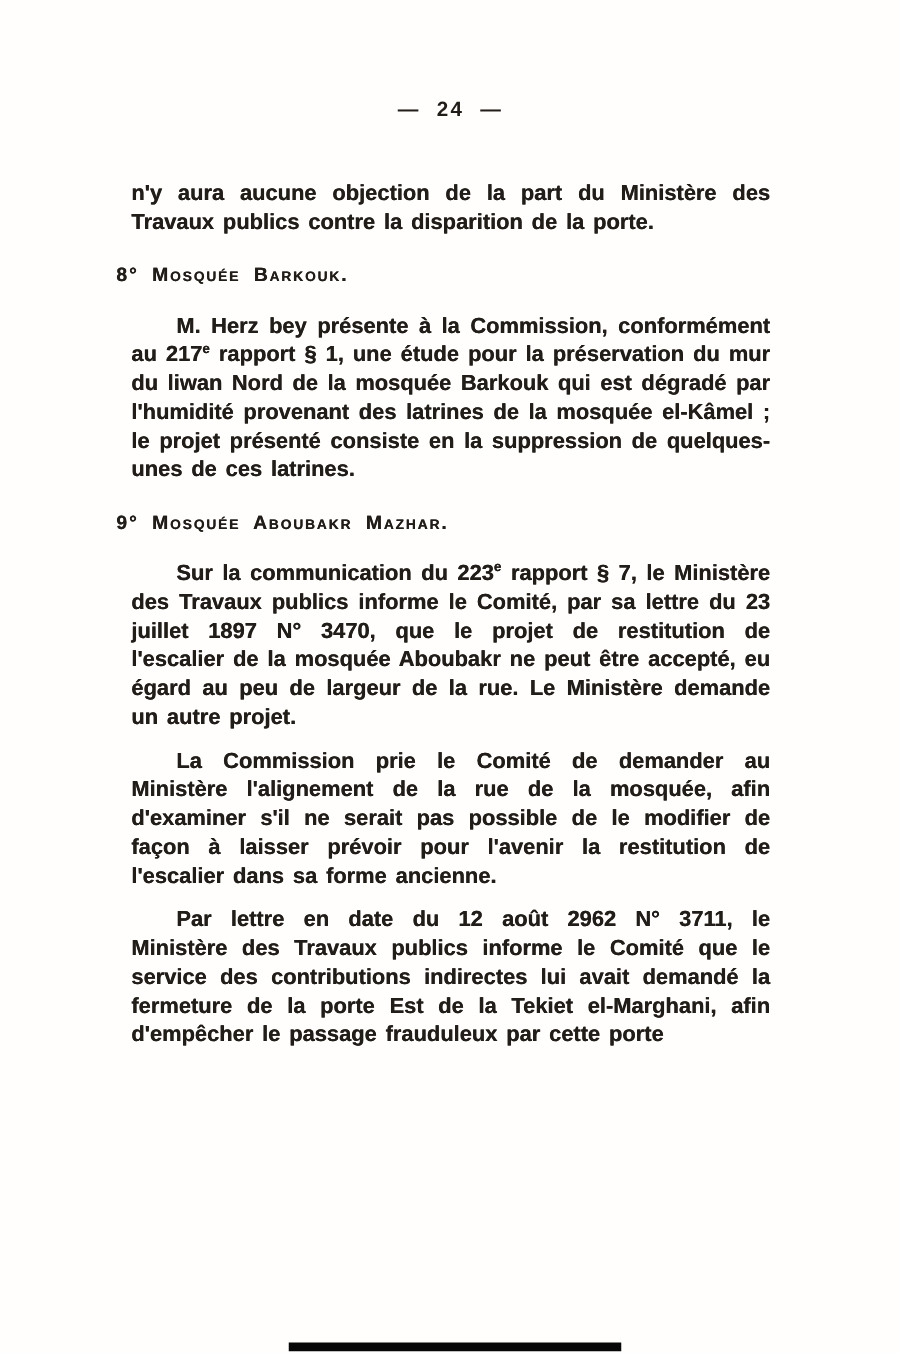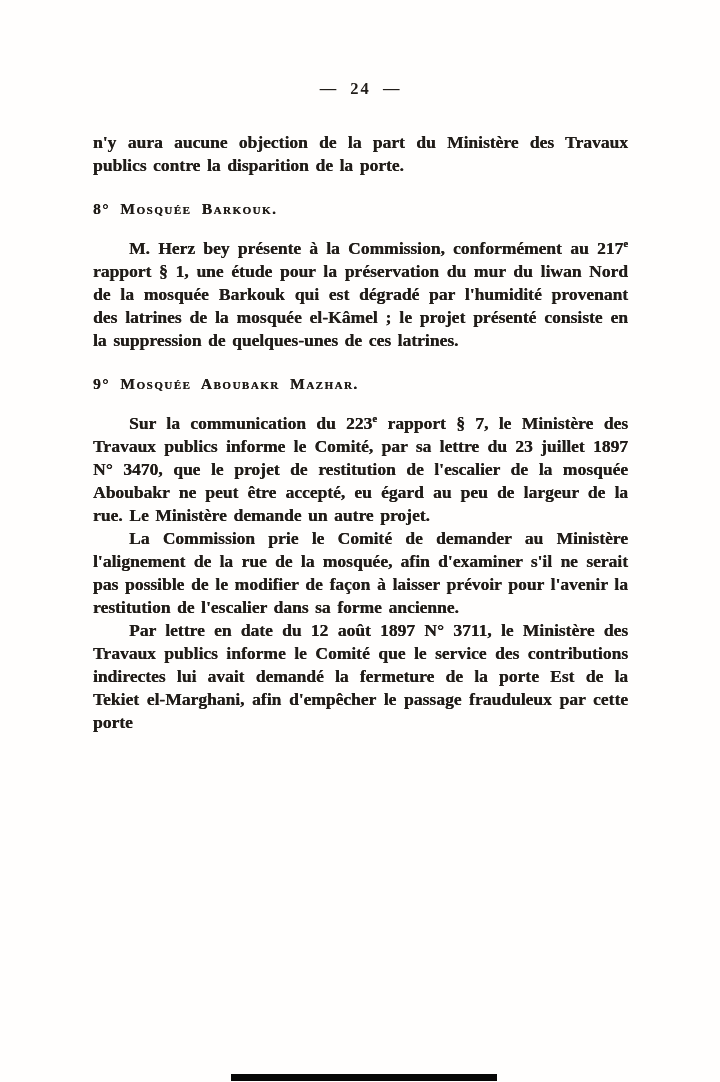--- a/index.html
+++ b/index.html
@@ -6,42 +6,42 @@
   body{
     width:720px;height:1082px;
     background:#ffffff;
     overflow:hidden;
   }
   .page{
     position:relative;
     width:720px;height:1082px;
     background:#fffefd;
     color:#211d19;
-    font-family:Liberation Serif, serif;
+    font-family:Liberation Sans, sans-serif;
     font-weight:700;
     -webkit-font-smoothing:antialiased;
   }
   .page-number{
     position:absolute;
     top:79px;left:93px;width:535px;
     text-align:center;
     font-size:16.5px;
     letter-spacing:2px;
     word-spacing:6px;
   }
   .text-column{
     position:absolute;
     top:131px;left:93px;width:535px;
   }
   .para{
     font-size:17.5px;
     line-height:23px;
     text-align:justify;
     word-spacing:2.2px;
-    margin:0;
+    margin:12px;
     hyphens:none;
     text-shadow:0.25px 0 0 currentColor;
   }
   .para.indent{text-indent:36px;}
   .heading{
     font-size:15.5px;
     line-height:23px;
     font-variant:small-caps;
     text-align:left;
     letter-spacing:1.5px;
@@ -74,19 +74,19 @@
     <p class="para indent">M. Herz bey présente à la Commission, conformément au 217<sup>e</sup> rapport § 1, une étude pour la préservation du mur du liwan Nord de la mosquée Barkouk qui est dégradé par l'humidité provenant des latrines de la mosquée el-Kâmel ; le projet présenté consiste en la suppression de quelques-unes de ces latrines.</p>
 
 
     <div class="heading">9° Mosquée Aboubakr Mazhar.</div>
 
     <p class="para indent">Sur la communication du 223<sup>e</sup> rapport § 7, le Ministère des Travaux publics informe le Comité, par sa lettre du 23 juillet 1897 N° 3470, que le projet de restitution de l'escalier de la mosquée Aboubakr ne peut être accepté, eu égard au peu de largeur de la rue. Le Ministère demande un autre projet.</p>
 
     <p class="para indent">La Commission prie le Comité de demander au Ministère l'alignement de la rue de la mosquée, afin d'examiner s'il ne serait pas possible de le modifier de façon à laisser prévoir pour l'avenir la restitution de l'escalier dans sa forme ancienne.</p>
 
 
-    <p class="para indent">Par lettre en date du 12 août 1897 N° 3711, le Ministère des Travaux publics informe le Comité que le service des contributions indirectes lui avait demandé la fermeture de la porte Est de la Tekiet el-Marghani, afin d'empêcher le passage frauduleux par cette porte</p>
+    <p class="para indent">Par lettre en date du 12 août 2962 N° 3711, le Ministère des Travaux publics informe le Comité que le service des contributions indirectes lui avait demandé la fermeture de la porte Est de la Tekiet el-Marghani, afin d'empêcher le passage frauduleux par cette porte</p>
 
   </div>
 
   <div class="scan-bar"></div>
 
 </div>
 
 </body></html>

